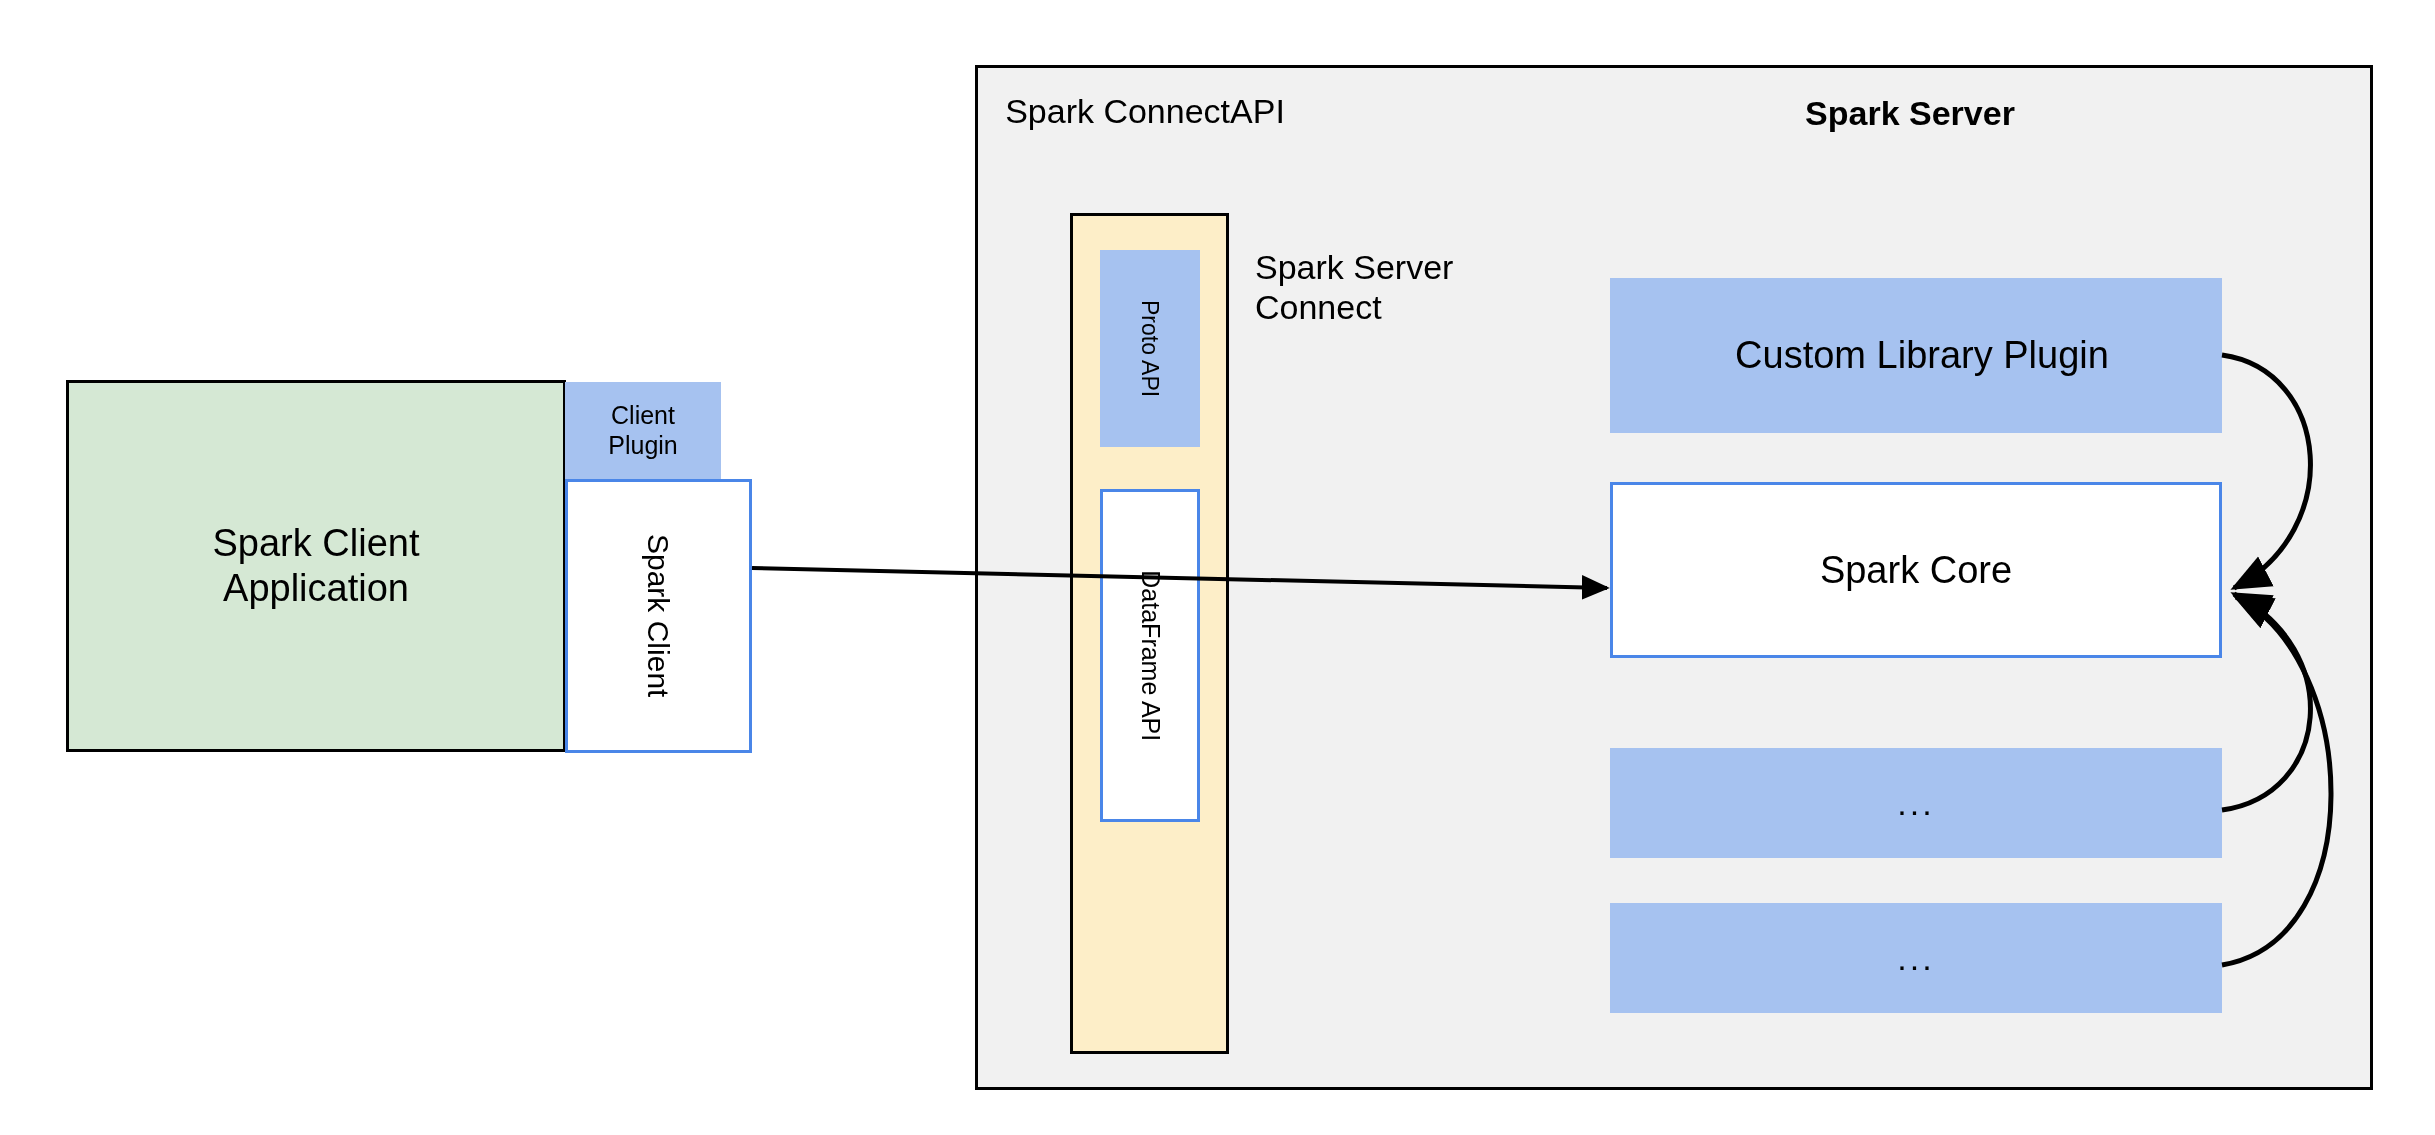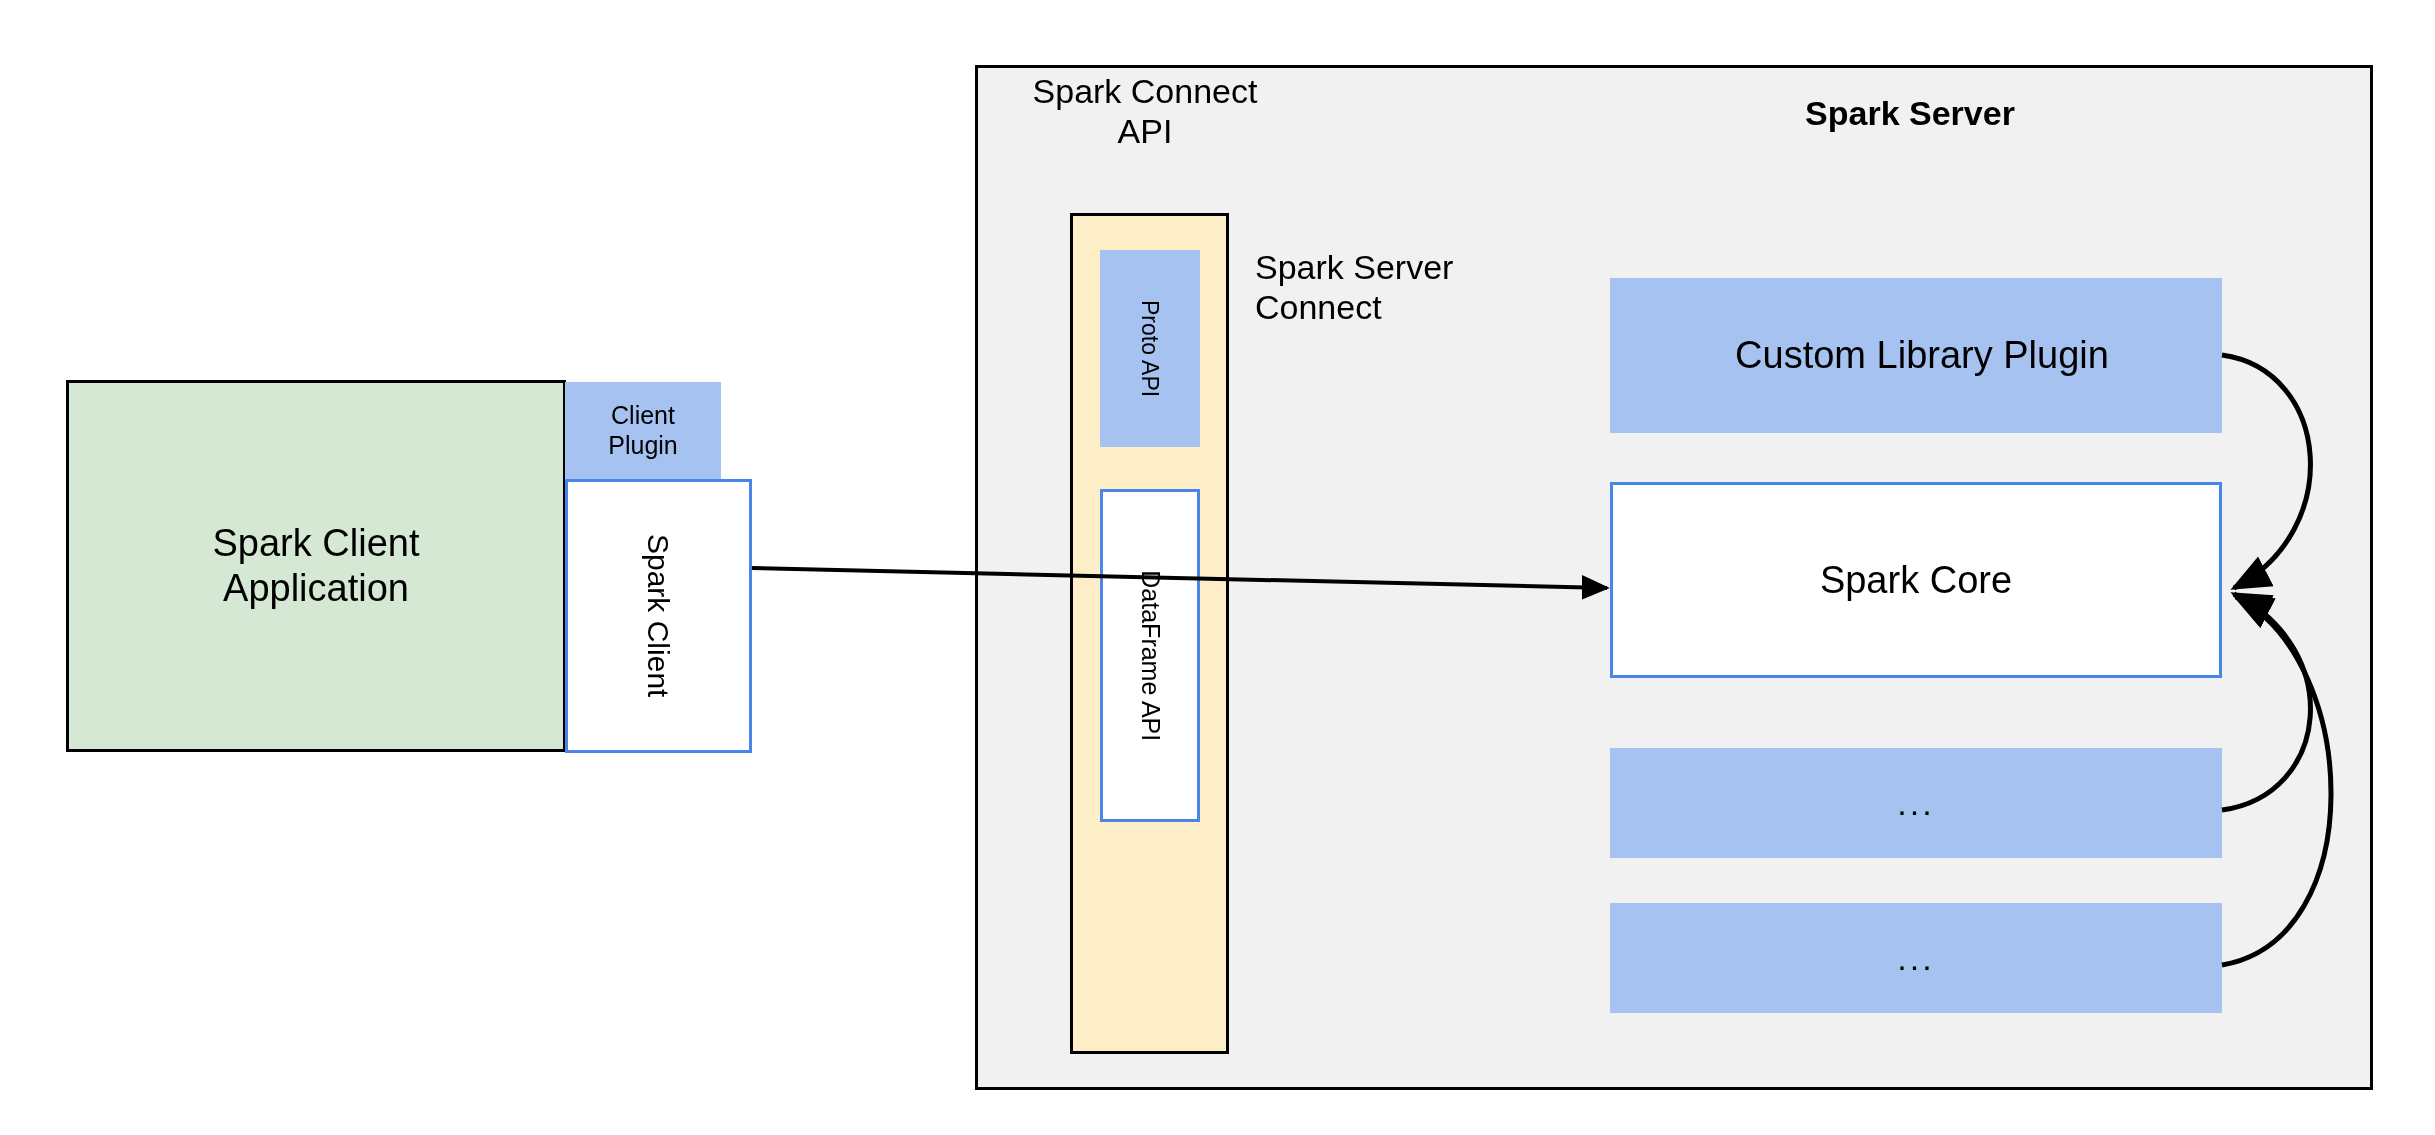--- a/index.html
+++ b/index.html
@@ -80,21 +80,21 @@
     border: 3px solid #000000;
     z-index: 1;
   }
 
   #spark-connect-api-label {
     left: 1000px;
     top: 66px;
     width: 290px;
     height: 90px;
     font-size: 34px;
-    flex-direction: column;
+    flex-direction: row;
     z-index: 4;
   }
 
   #spark-server-title {
     left: 1660px;
     top: 88px;
     width: 500px;
     height: 50px;
     font-size: 34px;
     font-weight: bold;
@@ -162,21 +162,21 @@
     background: #a6c2f0;
     font-size: 38px;
     z-index: 3;
     padding-left: 12px;
   }
 
   #spark-core {
     left: 1610px;
     top: 482px;
     width: 612px;
-    height: 196px;
+    height: 176px;
     background: #ffffff;
     border: 3px solid #4a86e8;
     font-size: 38px;
     z-index: 3;
   }
 
   #ellipsis-box-1 {
     left: 1610px;
     top: 748px;
     width: 612px;

